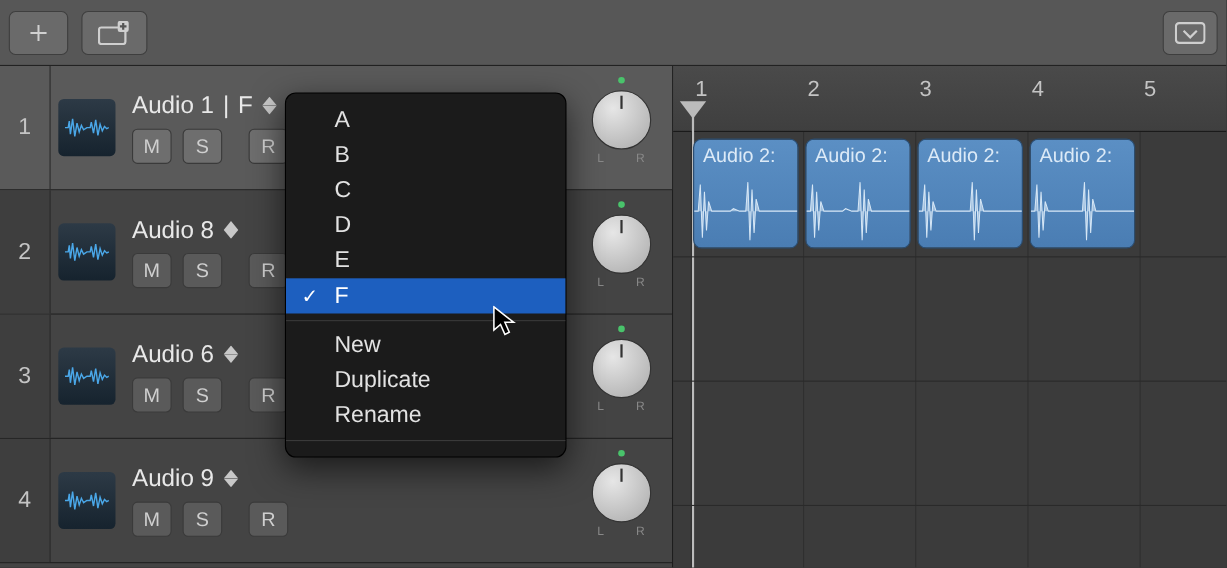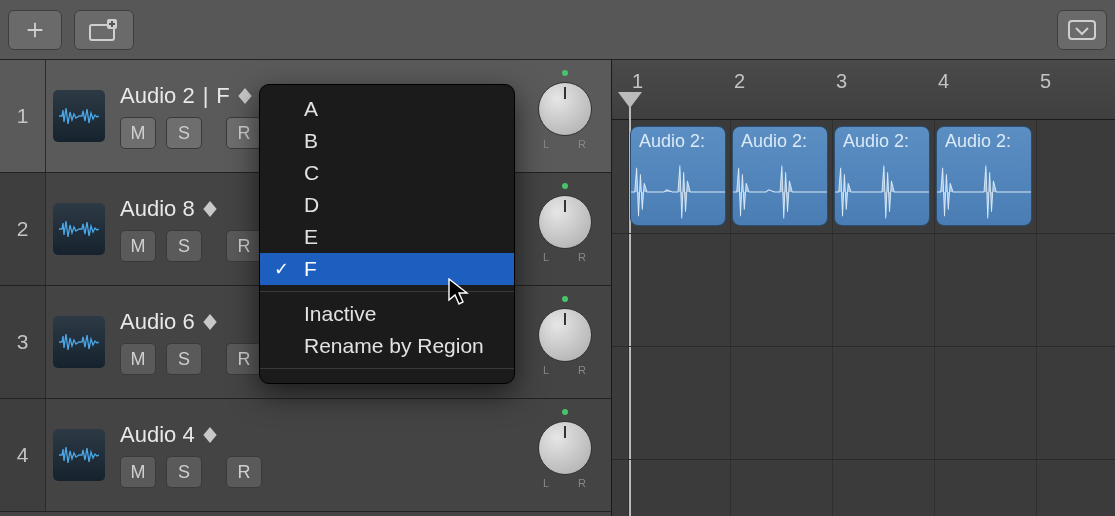--- a/index.html
+++ b/index.html
@@ -166,21 +166,21 @@
       <div class="trk-num">1</div>
       <div class="trk-icon">
         <div class="iconbox">
           <svg width="40" height="24" viewBox="0 0 40 24">
             <path d="M0 12 L3 12 L4 6 L5 18 L7 4 L9 20 L11 8 L13 16 L15 10 L17 14 L20 12 L23 12 L24 7 L26 17 L28 5 L30 19 L32 9 L34 15 L36 11 L38 13 L40 12" fill="none" stroke="#4aa7e8" stroke-width="1.3"></path>
           </svg>
         </div>
       </div>
       <div class="trk-main">
         <div class="trk-title-row">
-          <span>Audio 2</span>
+          <span>Audio 1</span>
           <span>|</span>
           <span>F</span>
           <span class="alt-chevrons">
             <svg viewBox="0 0 10 6">
                 <path d="M5 0 L10 6 H0 Z"></path>
               </svg>
             <svg viewBox="0 0 10 6">
                 <path d="M5 6 L0 0 H10 Z"></path>
               </svg>
           </span>
@@ -282,21 +282,21 @@
       <div class="trk-num">4</div>
       <div class="trk-icon">
         <div class="iconbox">
             <svg width="40" height="24" viewBox="0 0 40 24">
               <path d="M0 12 L3 12 L4 6 L5 18 L7 4 L9 20 L11 8 L13 16 L15 10 L17 14 L20 12 L23 12 L24 7 L26 17 L28 5 L30 19 L32 9 L34 15 L36 11 L38 13 L40 12" fill="none" stroke="#4aa7e8" stroke-width="1.3"></path>
             </svg>
           </div>
       </div>
       <div class="trk-main">
         <div class="trk-title-row">
-          <span>Audio 4</span>
+          <span>Audio 9</span>
           <span class="alt-chevrons">
               <svg viewBox="0 0 10 6">
                 <path d="M5 0 L10 6 H0 Z"></path>
               </svg>
               <svg viewBox="0 0 10 6">
                 <path d="M5 6 L0 0 H10 Z"></path>
               </svg>
             </span>
         </div>
         <div class="btn-row">
@@ -373,20 +373,21 @@
   <div class="item">A</div>
   <div class="item">B</div>
   <div class="item">C</div>
   <div class="item">D</div>
   <div class="item">E</div>
   <div class="item sel">
     <span class="check">✓</span>
     <span>F</span>
   </div>
   <div class="sep"></div>
-  <div class="item">Inactive</div>
-  <div class="item">Rename by Region</div>
+  <div class="item">New</div>
+  <div class="item">Duplicate</div>
+  <div class="item">Rename</div>
   <div class="sep"></div>
 </div>
 
 <svg class="cursor" width="22" height="28" viewBox="0 0 22 28" style="left: 448px; top: 278px;">
   <path d="M1 1 L1 22 L7 17 L11 26 L15 24 L11 15 L19 15 Z" fill="#000" stroke="#fff" stroke-width="1.4"></path>
 </svg>
 
 </body></html>

